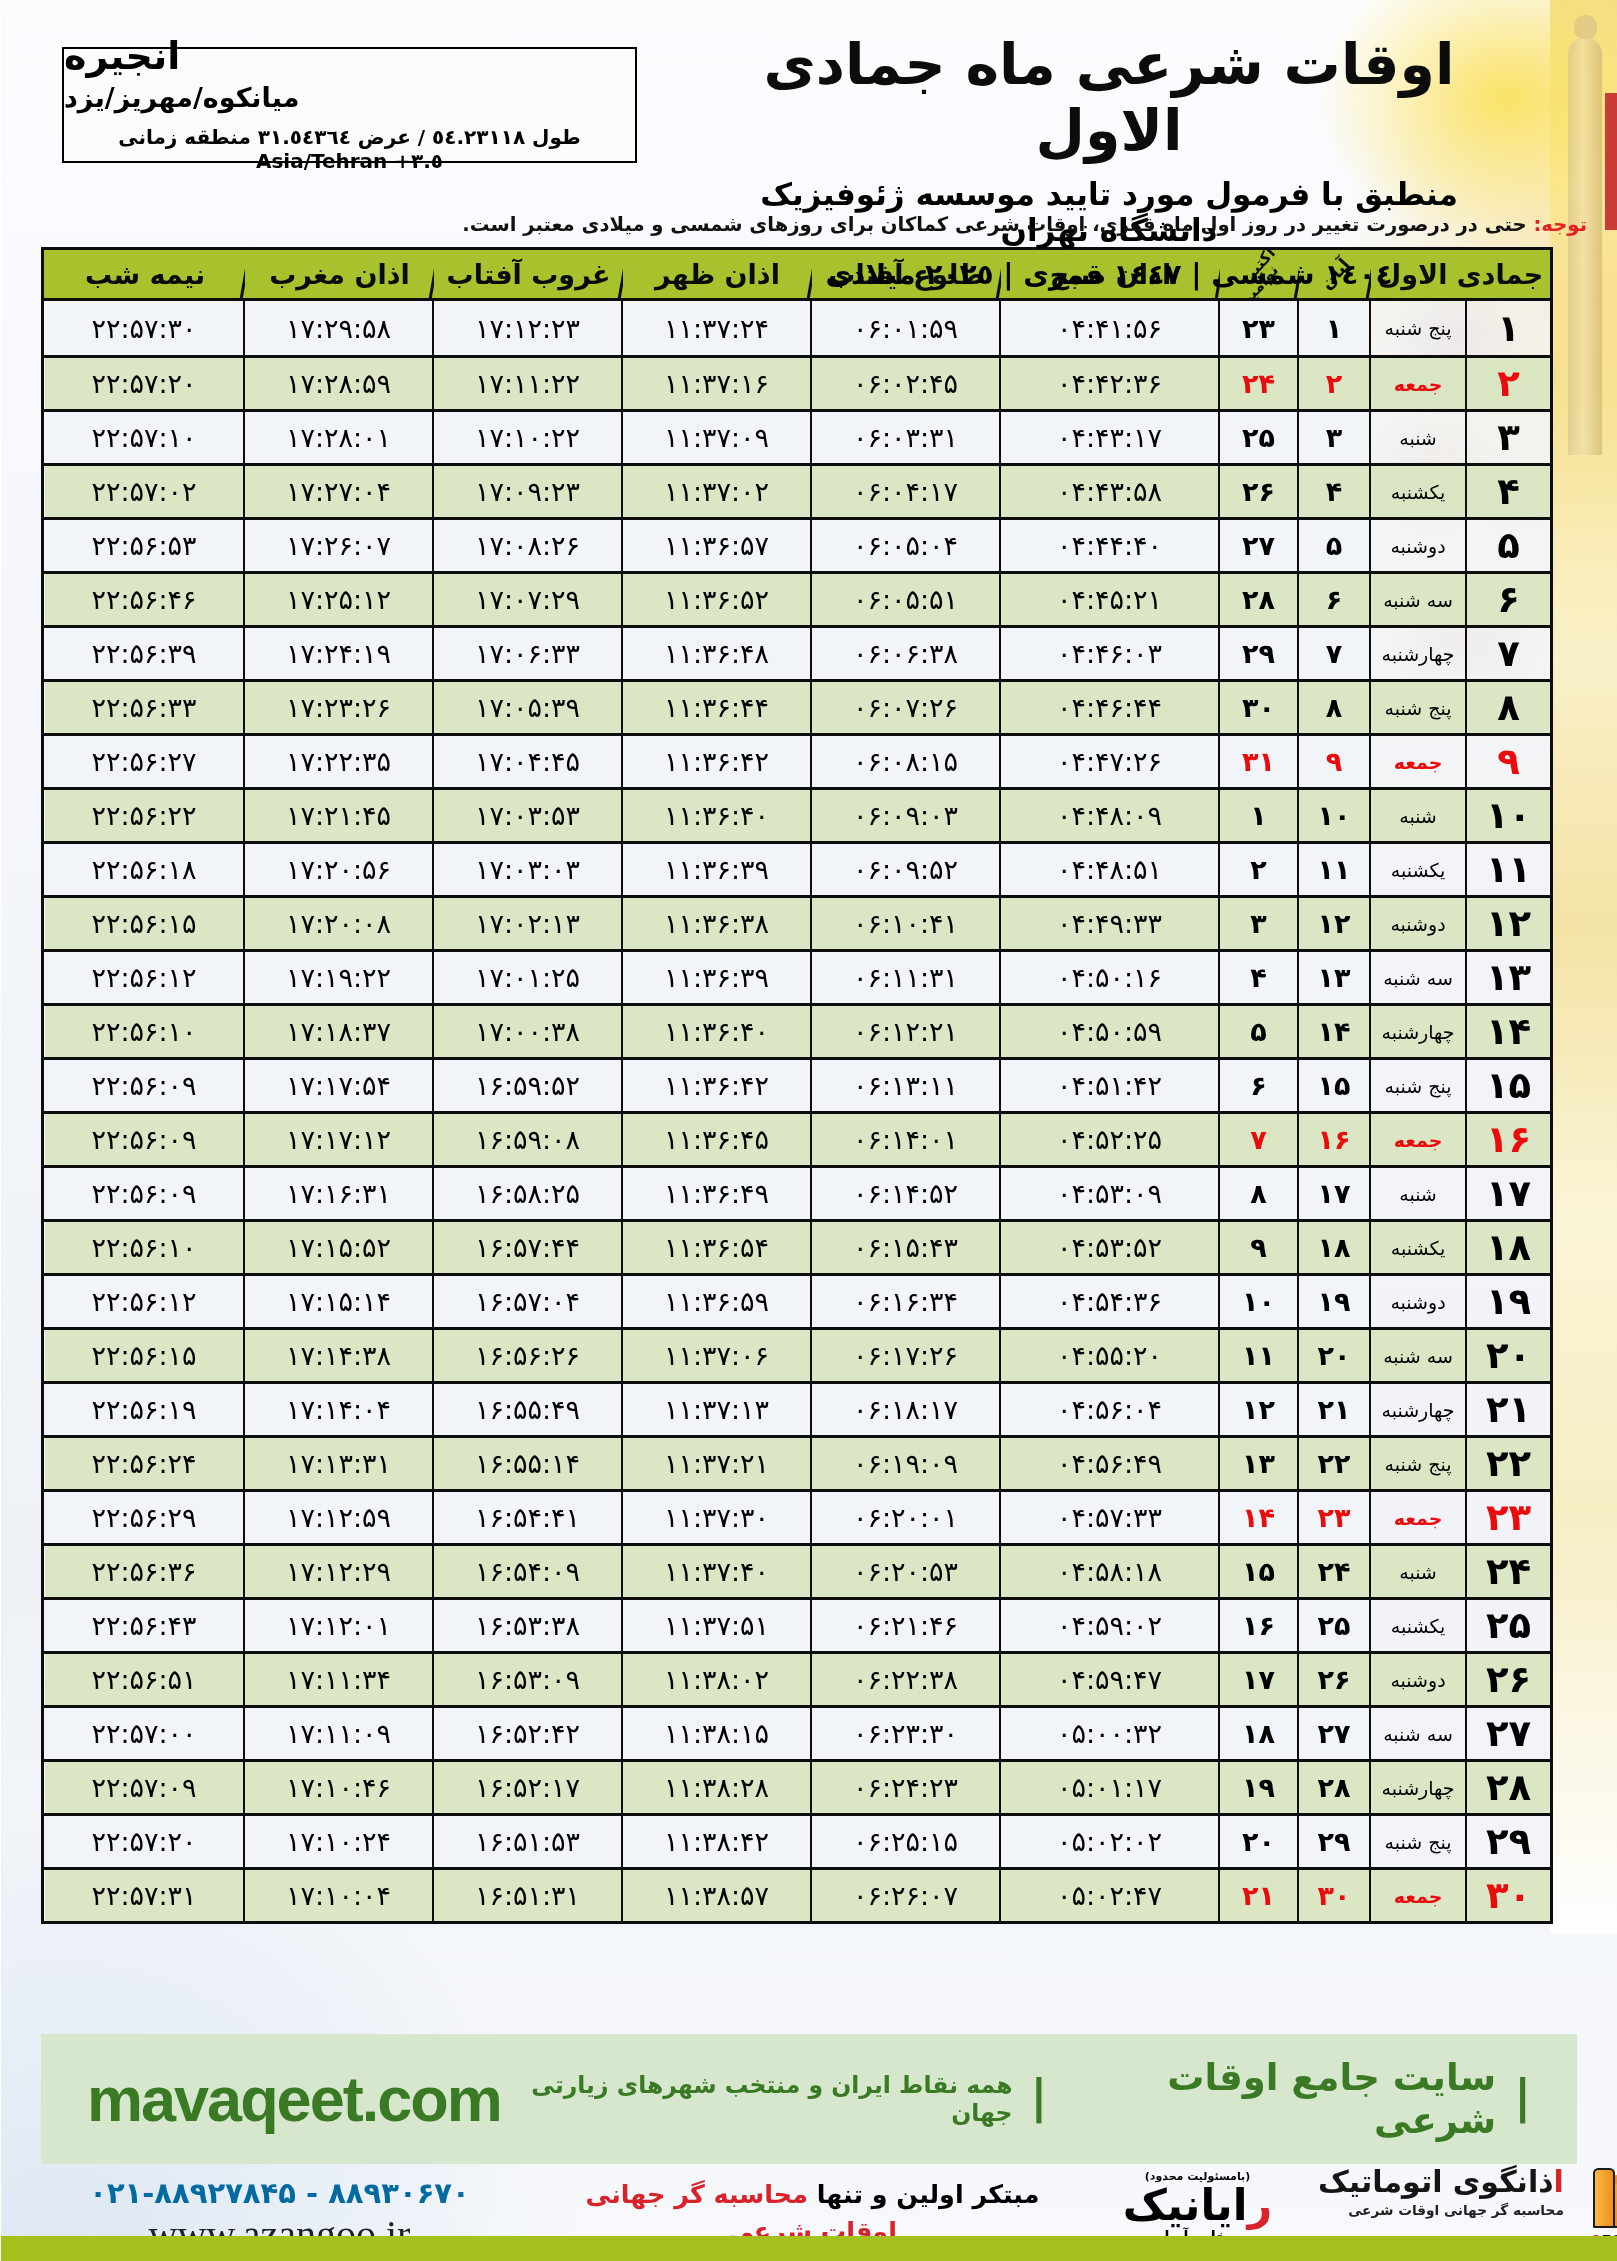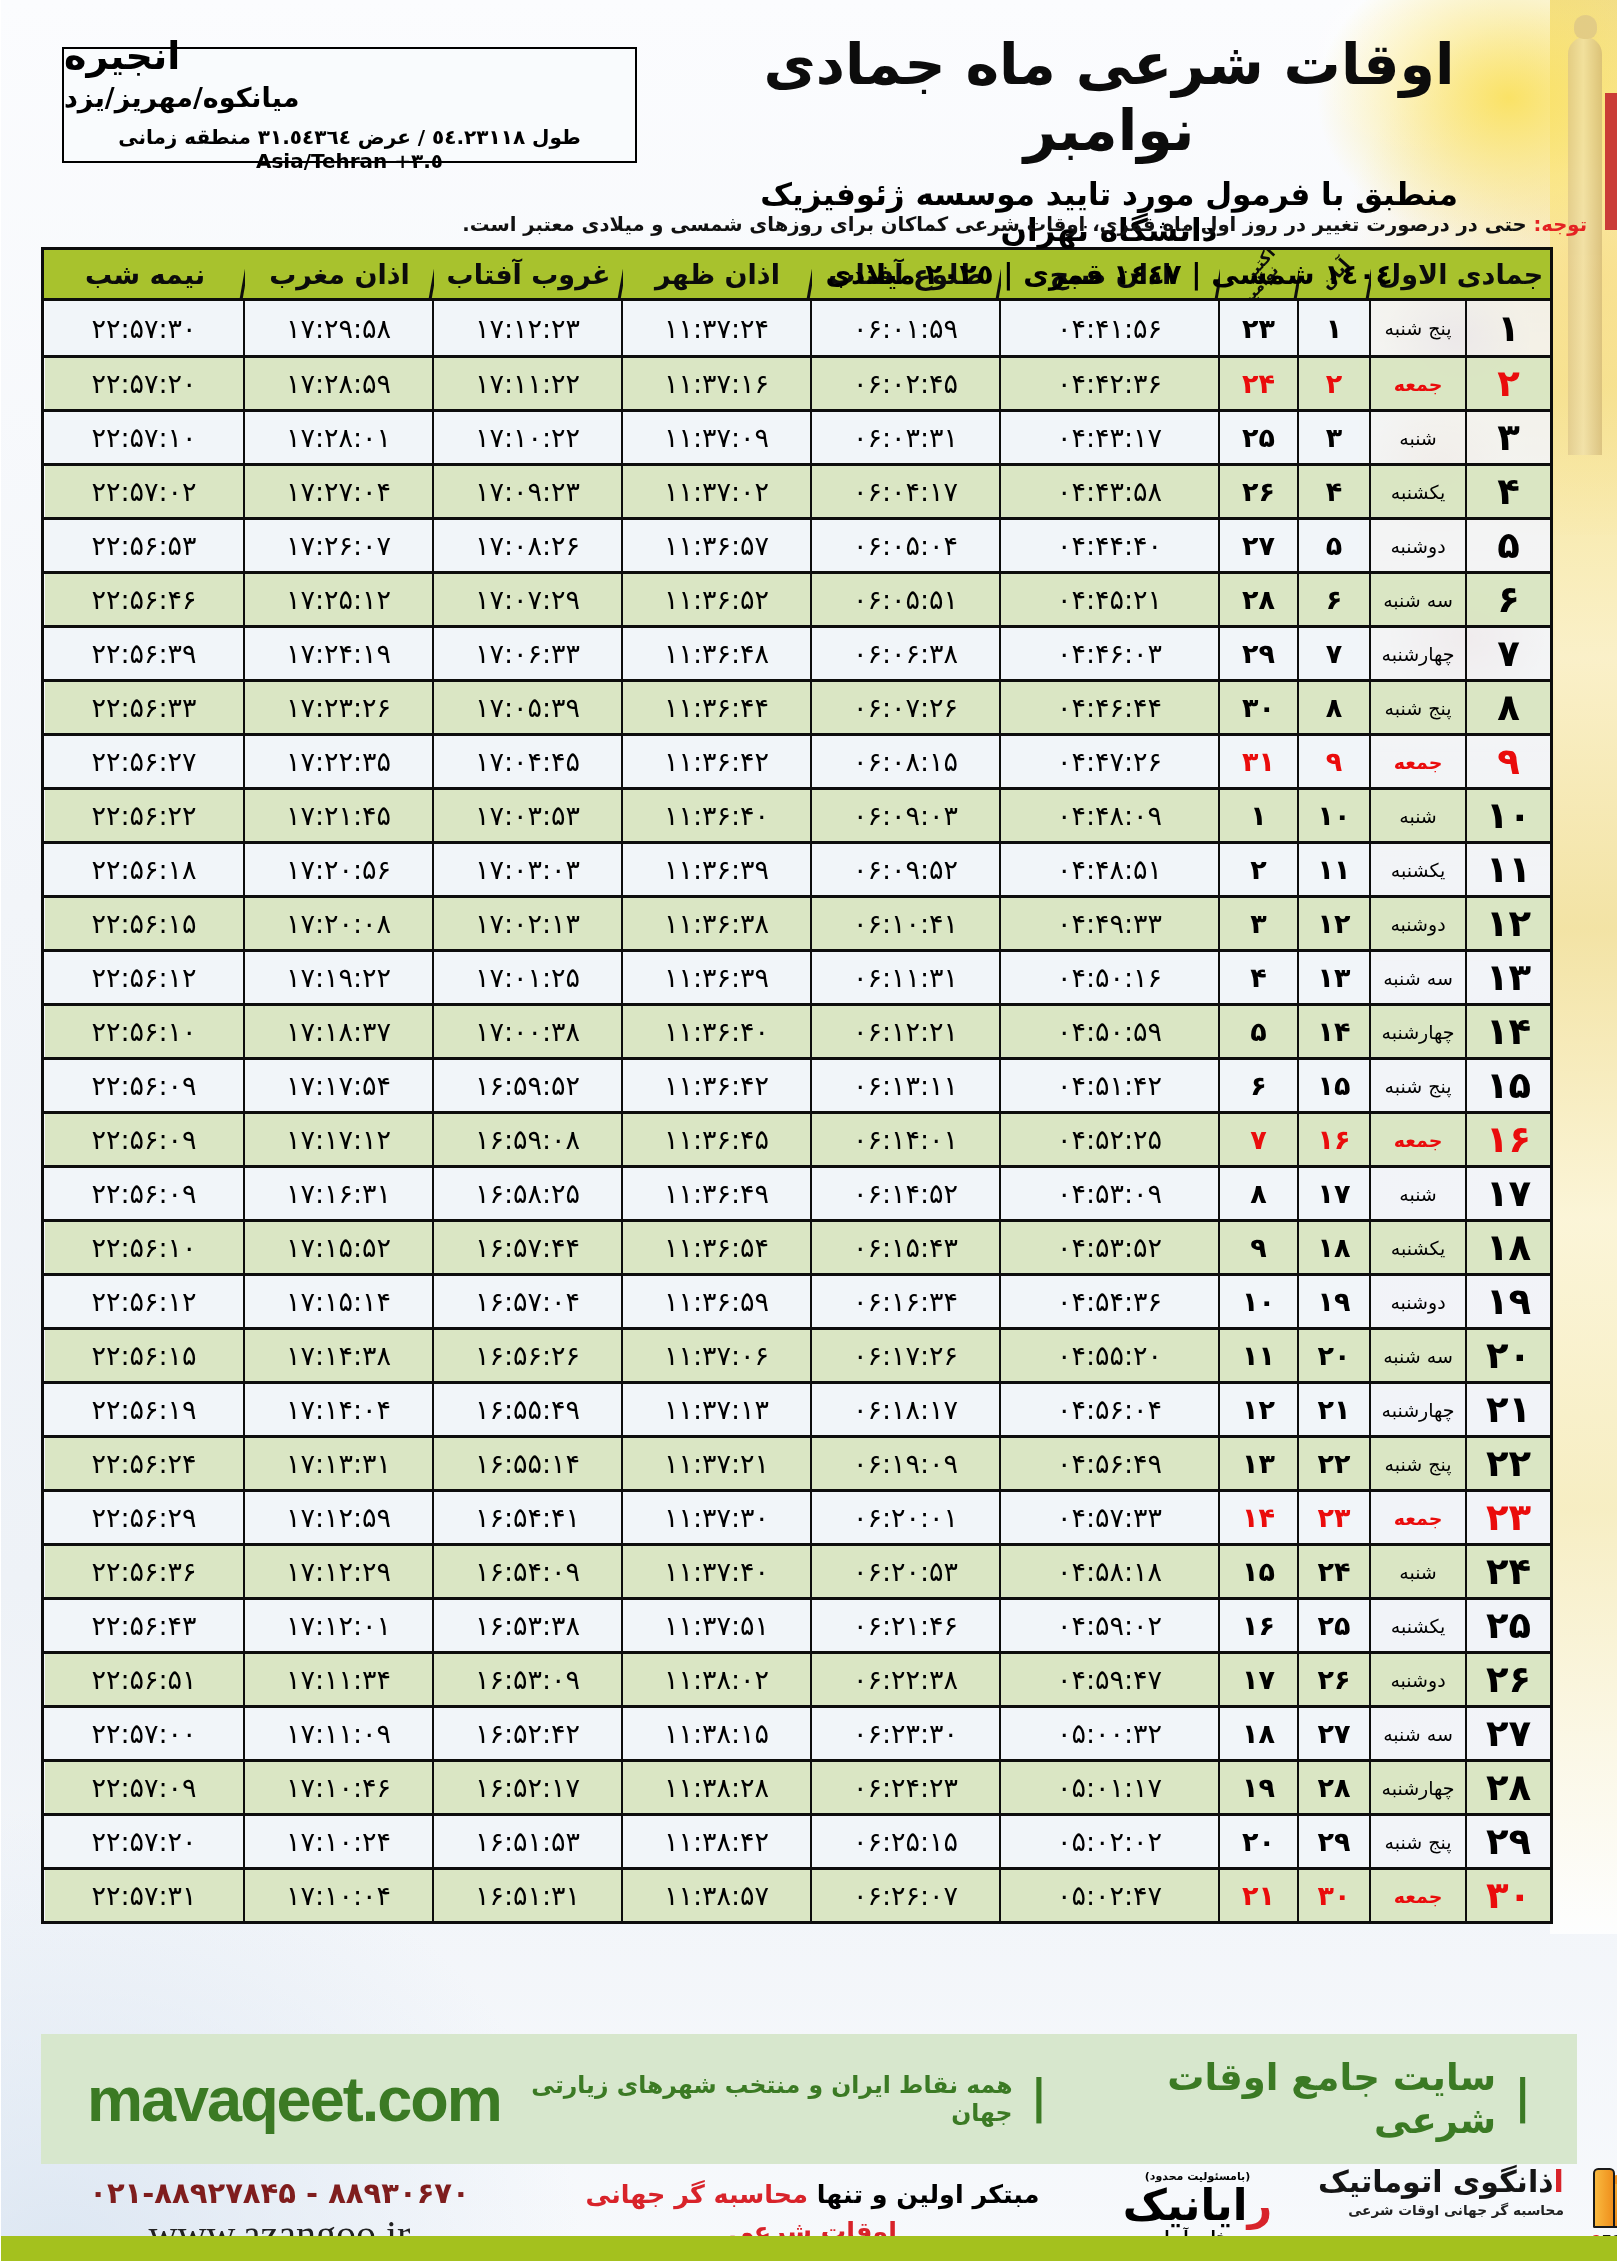--- a/index.html
+++ b/index.html
@@ -126,21 +126,21 @@
   .site-bar .fa-group { display:flex; align-items:center; gap:18px; }
   .brand    { font-size:67px; font-weight:bold; letter-spacing:-1.3px; }
   .bar-sep  { font-size:46px; font-weight:bold; transform:translateY(-2.6px); }
   .tagline  { font-size:37px; font-weight:bold; }
   .bar-sub  { font-size:23.5px; font-weight:bold; }
   .site-url { font-size:63px; font-weight:bold; direction:ltr; letter-spacing:-2px; font-family:"Liberation Sans",sans-serif; }
 
   .contact {
     position:absolute; left:84px; top:2176px; width:391px; text-align:center; z-index:3;
   }
-  .phones  { font-size:29px; font-weight:bold; direction:ltr; color:#7f1d1d; }
+  .phones  { font-size:29px; font-weight:bold; direction:ltr; color:#0369a1; }
   .website { font-size:40px; font-family:"Liberation Serif", serif; color:#222; margin-top:1.3px; direction:ltr; }
 
   .promo {
     position:absolute; left:555px; top:2176px; width:515px; z-index:3;
     direction:rtl; text-align:center; font-size:25.4px; font-weight:bold; line-height:1.45;
   }
   .promo .red { color:#d8232a; }
 
   .rayanik {
     position:absolute; left:1103px; top:2170px; width:189px; text-align:center; z-index:3; direction:rtl;
@@ -193,21 +193,21 @@
 <div class="location-box">
   <div class="loc-city">انجیره</div>
   <div class="loc-region">میانکوه/مهریز/یزد</div>
   <div class="loc-coords">
     <span>طول ٥٤.٢٣١١٨ / عرض ٣١.٥٤٣٦٤ منطقه زمانی</span>
     <span dir="ltr">Asia/Tehran +٣.٥</span>
   </div>
 </div>
 
 <div class="title-block">
-  <div class="main-title">اوقات شرعی ماه جمادی نوامبر</div>
+  <div class="main-title">اوقات شرعی ماه جمادی الاول</div>
   <div class="sub-title">منطبق با فرمول مورد تایید موسسه ژئوفیزیک دانشگاه تهران</div>
   <div class="date-line">١٤٠٤ شمسی | ١٤٤٧ قمری | ٢٠٢٥ میلادی</div>
 </div>
 
 <div class="notice">
   <span class="notice-label">توجه:</span>
   <span>حتی در درصورت تغییر در روز اول ماه قمری، اوقات شرعی کماکان برای روزهای شمسی و میلادی معتبر است.</span>
 </div>
 
 <div class="calendar">

